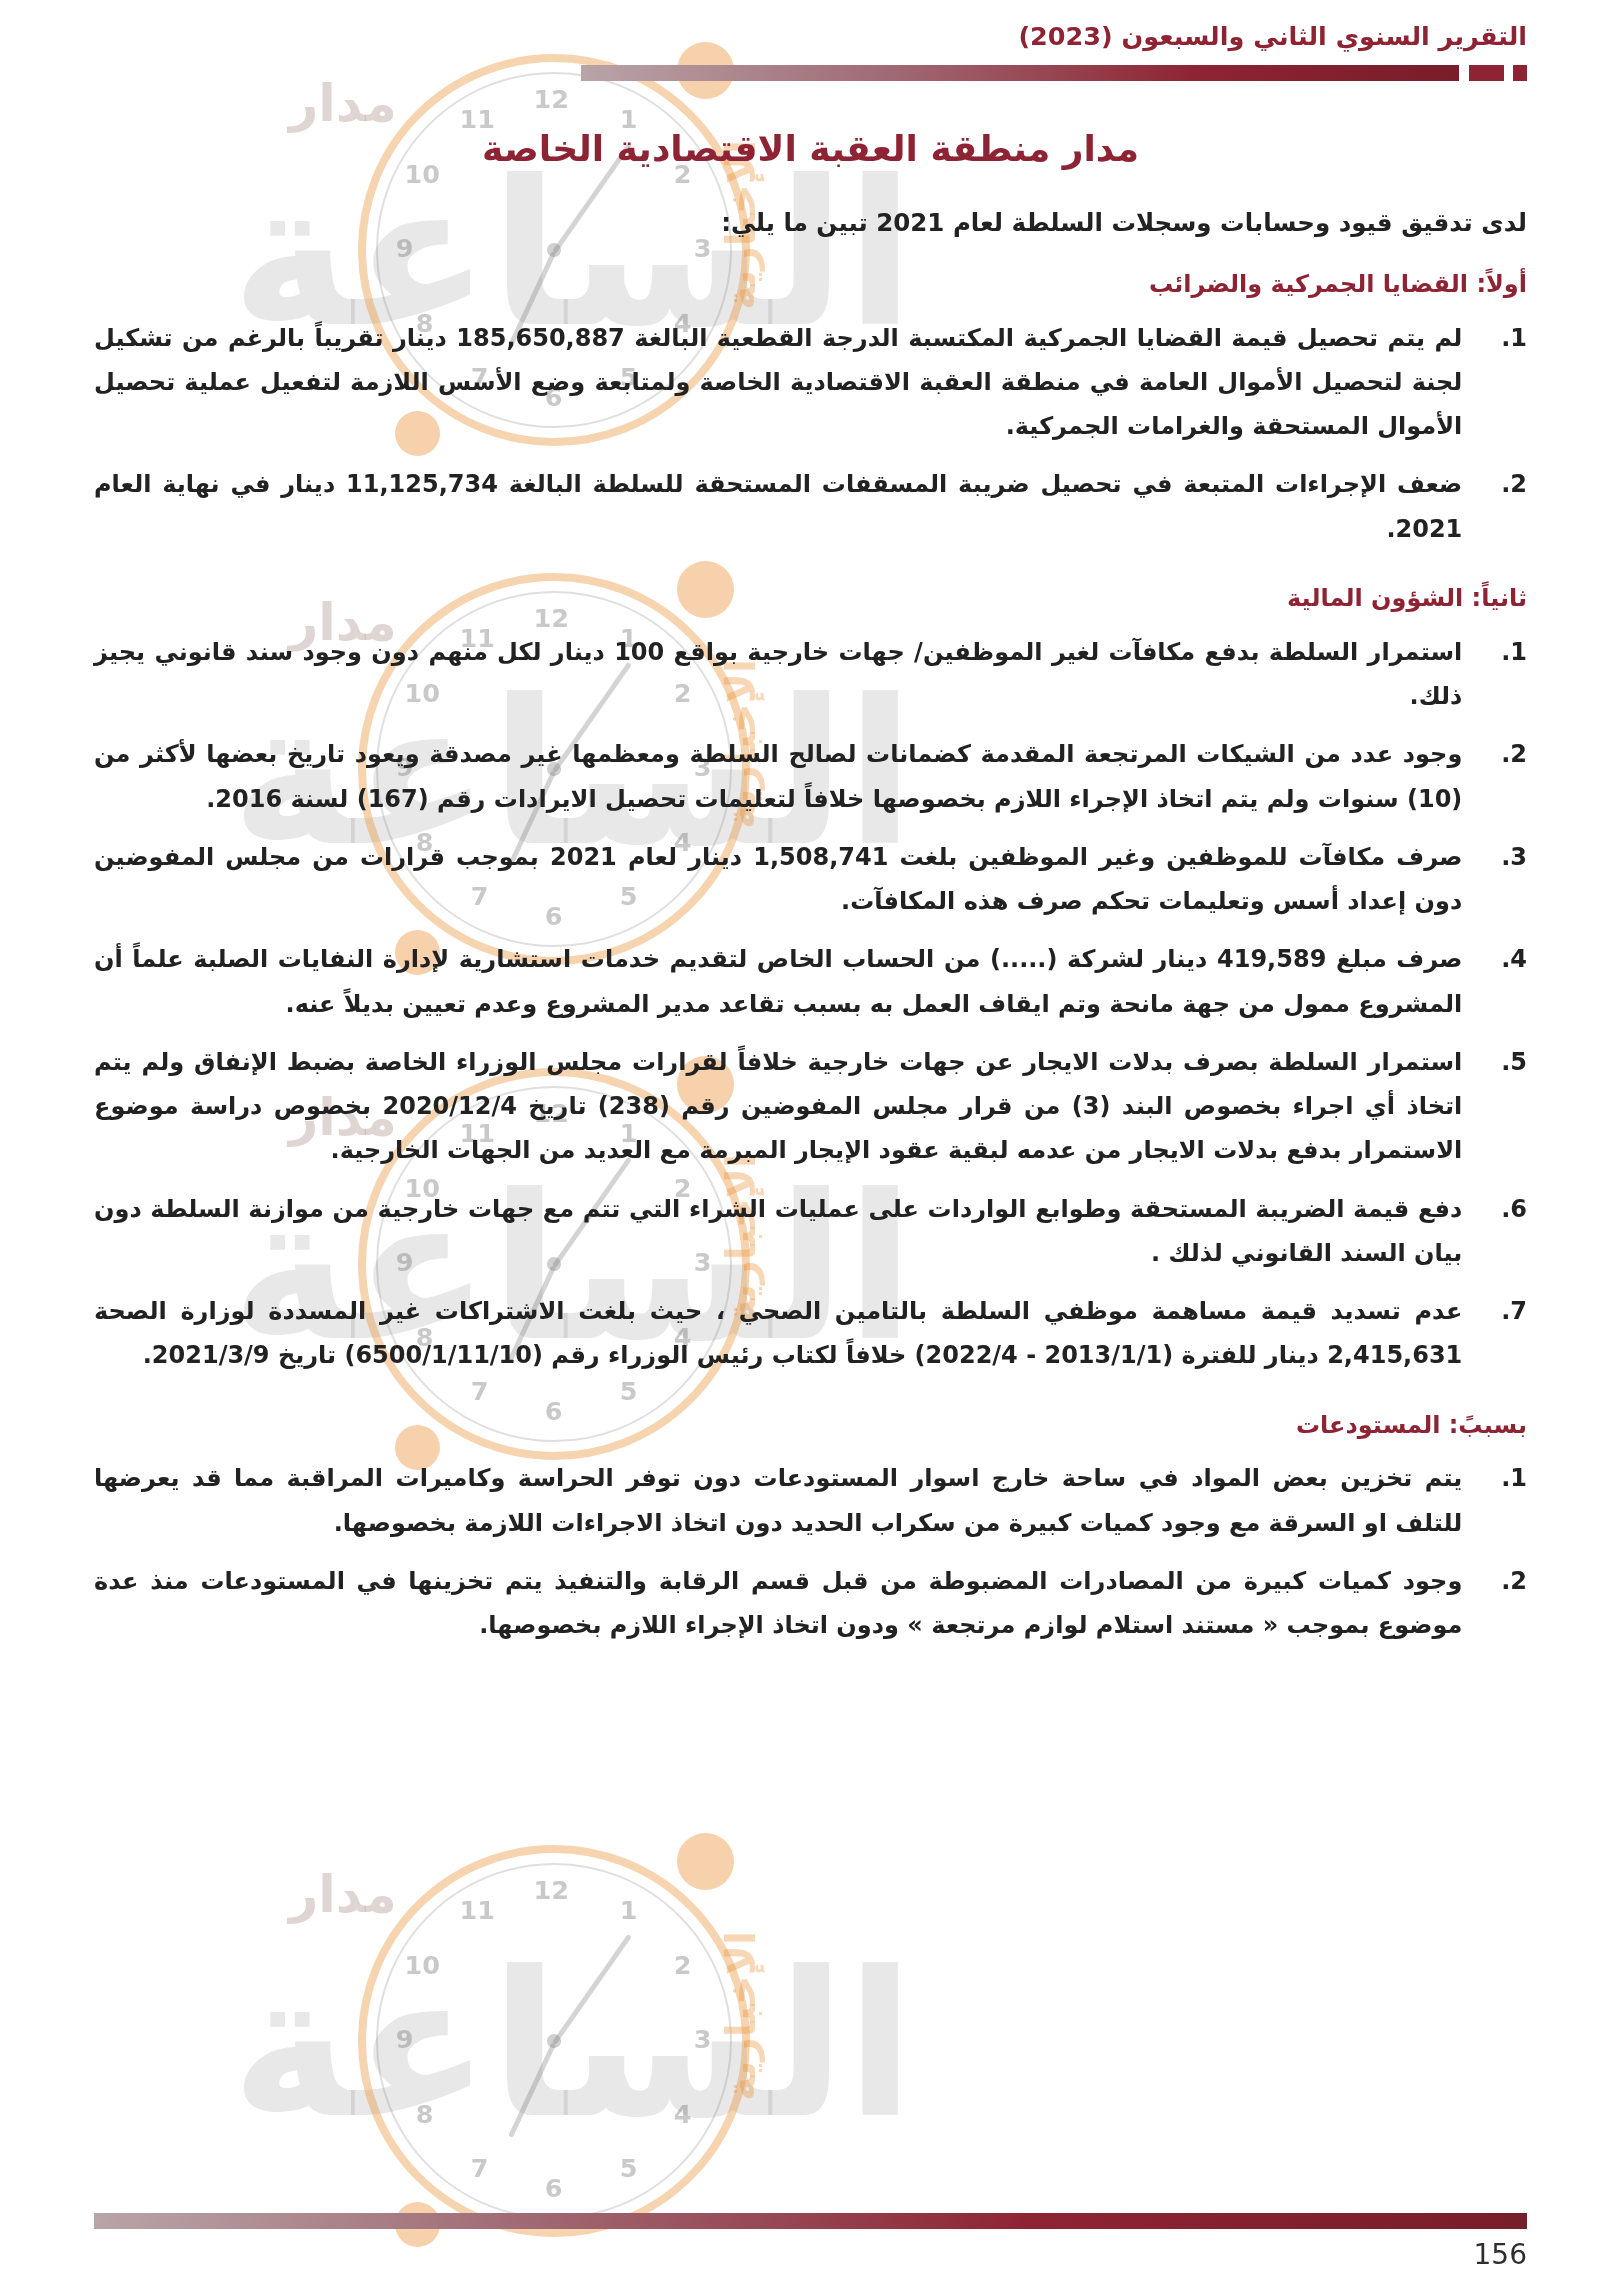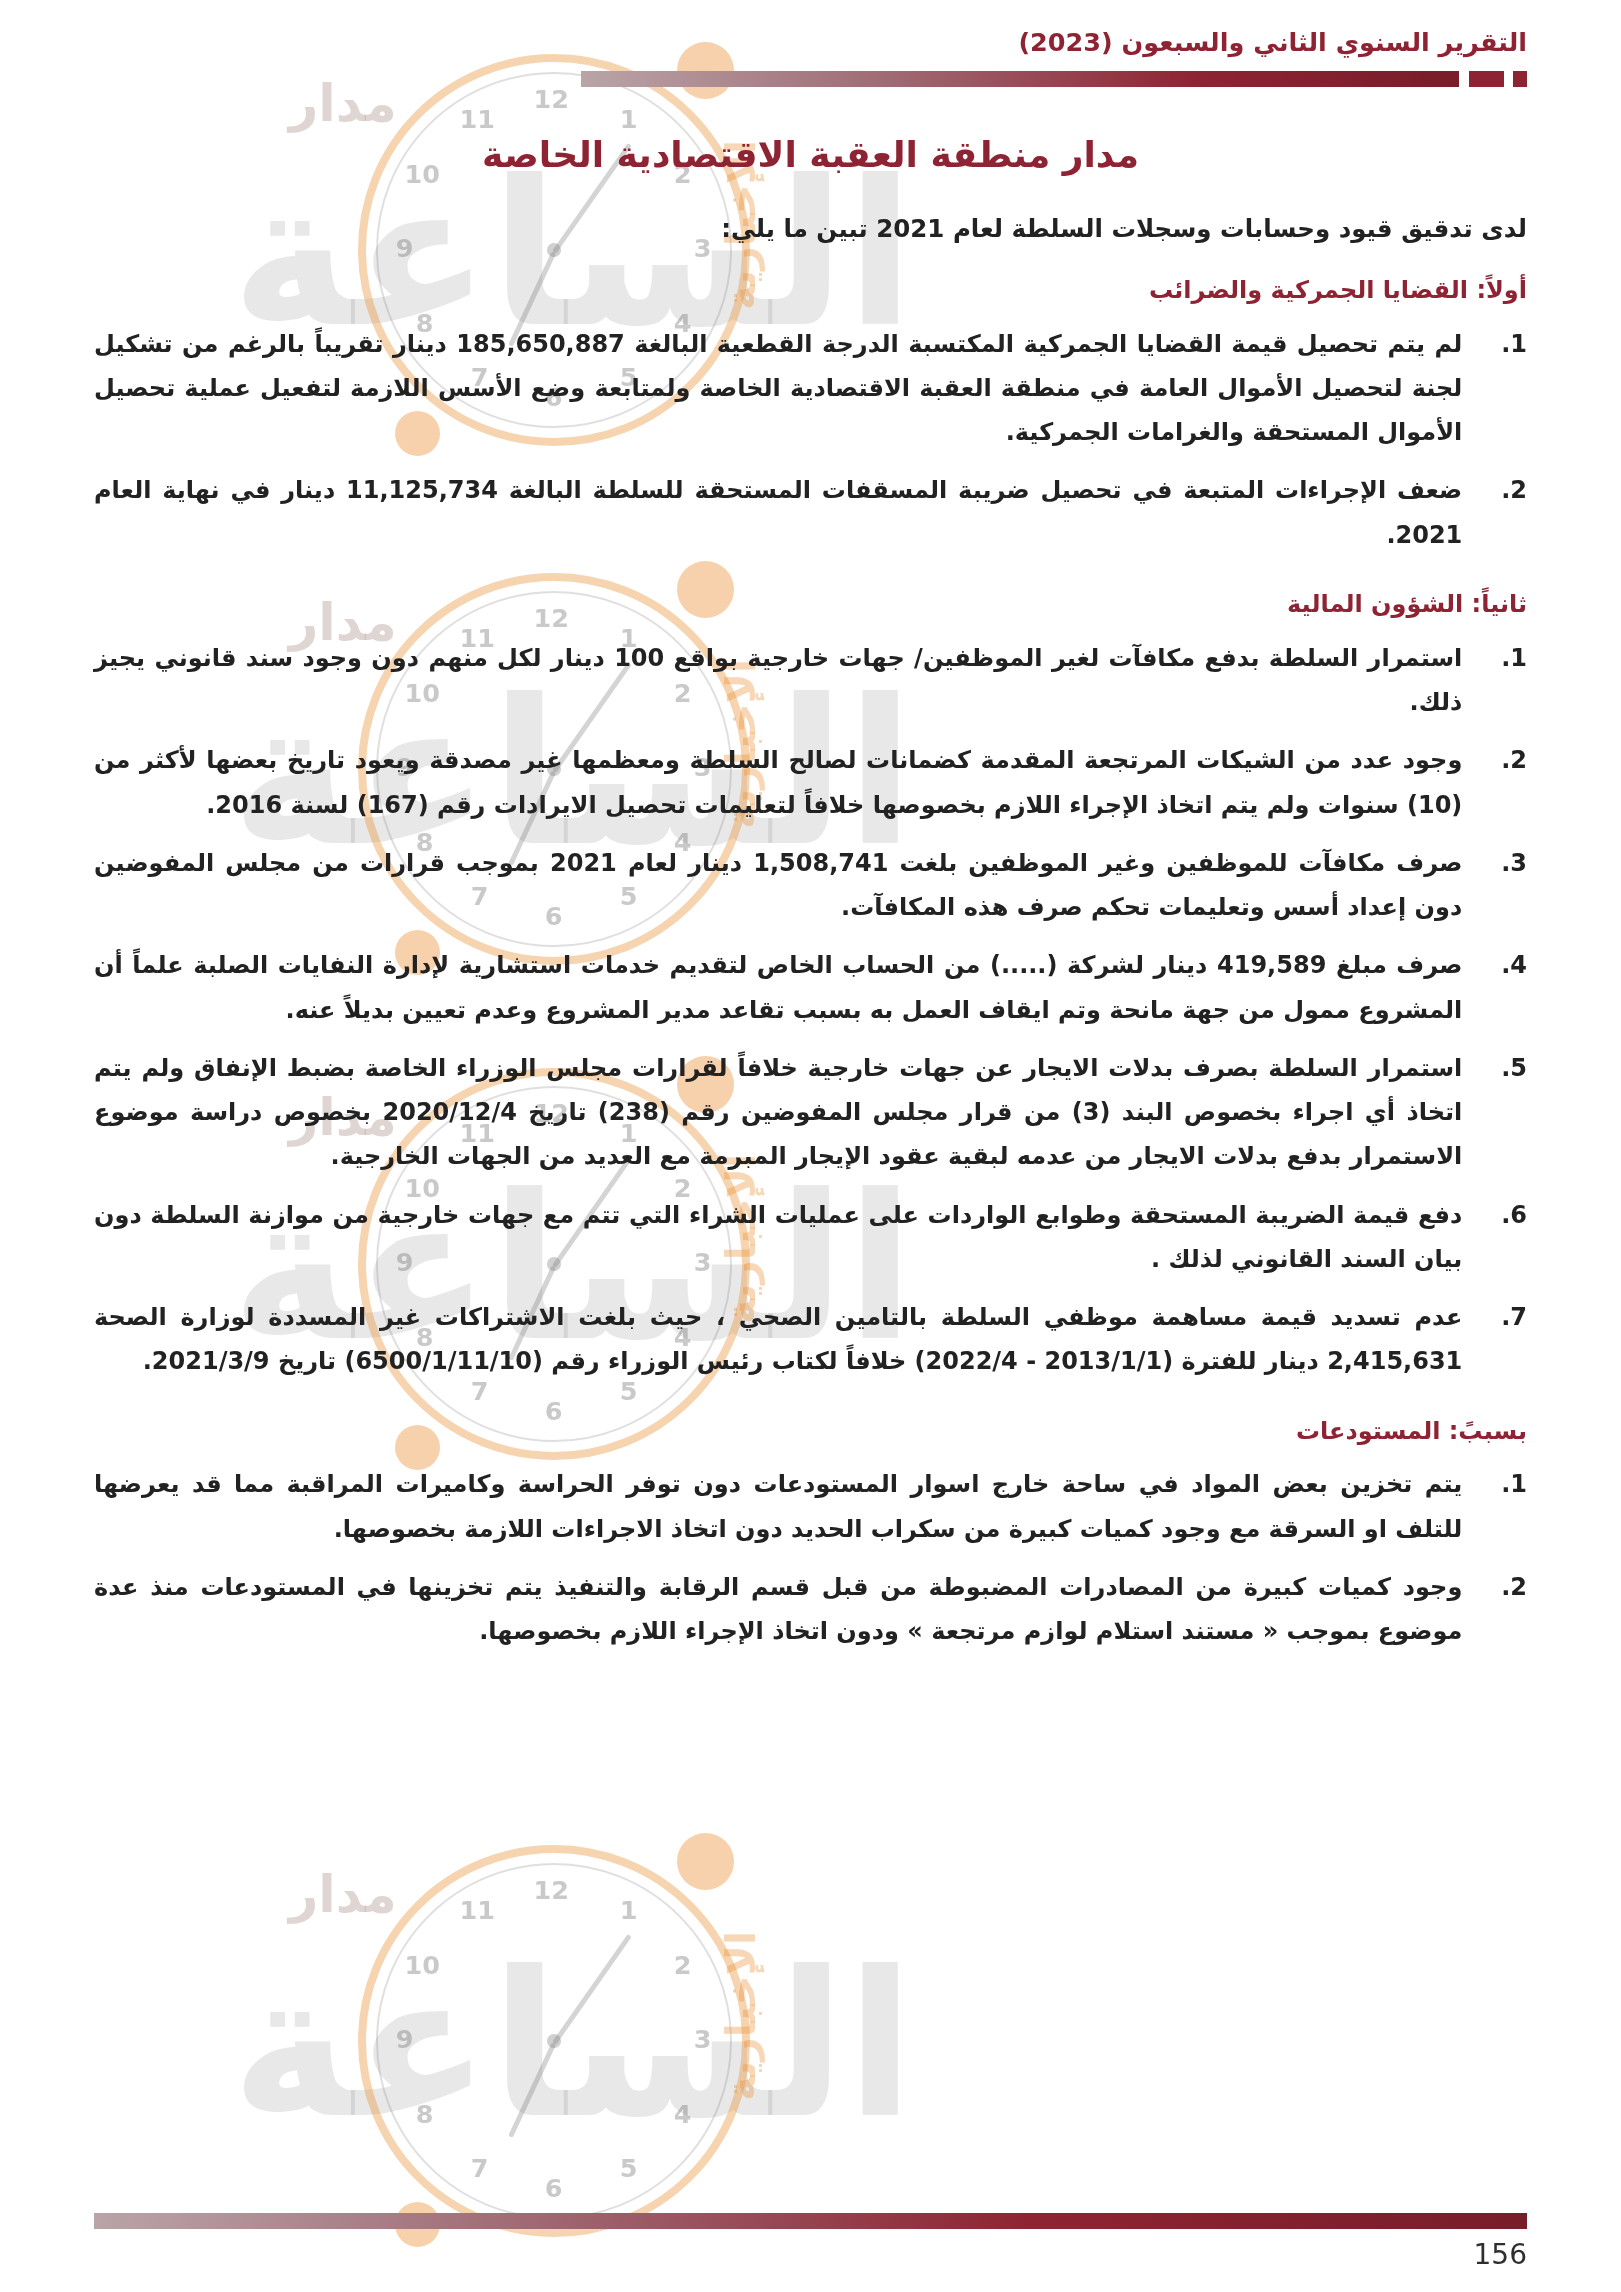--- a/index.html
+++ b/index.html
@@ -2,21 +2,21 @@
 <html lang="ar" style="--maroon: #8e2433; --ink: #222222; --orange: #e78c2f;"><head>
 <meta charset="utf-8">
 <style>
   html,body{margin:0;padding:0;background:#ffffff;}
   body{font-family:"DejaVu Sans","Liberation Sans",sans-serif;}
   .page{
     position:relative; width:1621px; height:2293px; margin:0 auto;
     background:#ffffff; overflow:hidden; direction:rtl;
     color:var(--ink,#222222);
   }
-  .content{position:relative; z-index:2; padding:27px 94px 0 94px;}
+  .content{position:relative; z-index:2; padding:21px 94px 0 94px;}
 
   
   .hdr-title{
     color:var(--maroon,#8e2433); font-weight:bold; font-size:25.5px;
     text-align:right; line-height:1.2;
   }
   .hdr-rule{direction:ltr; display:flex; align-items:center; gap:9.8px;
     width:946px; margin-top:13.7px;}
   .hdr-rule .hr-main{flex:1; height:15.7px;
     background:linear-gradient(90deg,#b9a4a8 0%,#a06a74 35%,var(--maroon,#8e2433) 70%,#781d2a 100%);}

